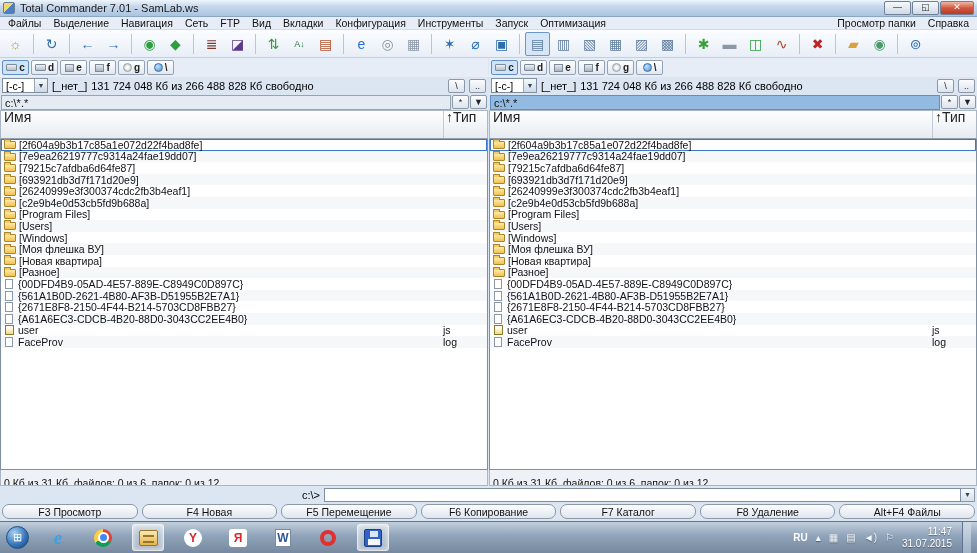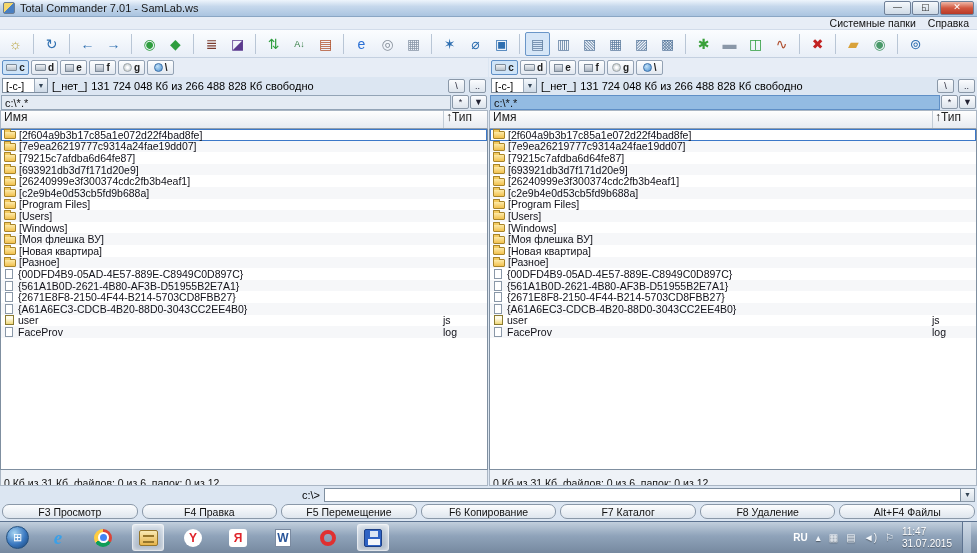--- a/index.html
+++ b/index.html
@@ -60,22 +60,22 @@
   .dinfo-text { white-space:nowrap; overflow:hidden; }
   .smallbtn { width:17px; height:14px; border:1px solid #8a98a8; border-radius:2px; font-size:9px;
     line-height:12px; text-align:center; background:linear-gradient(#fbfcfe,#dde4ec); color:#223; }
   .driveinfo .spacer { flex:1; }
 
   .pathrow { height:16px; flex:none; display:flex; align-items:center; gap:1px; background:#dce6f2; padding:0 1px; }
   .pathbox { flex:1; height:15px; border:1px solid #93a4b6; background:#e4ebf3; font-size:11px;
     padding:1px 3px; color:#111; }
   .pathbox.active { background:#93bbe2; border-color:#5f8fc6; }
 
-  .cols { height:19px; flex:none; display:flex; border:1px solid #aab6c4; border-bottom-color:#93a0ae;
-    background:linear-gradient(#fefefe,#e7ebf1); font-size:12px; color:#222; }
+  .cols { height:29px; flex:none; display:flex; border:1px solid #aab6c4; border-bottom-color:#93a0ae;
+    background:linear-gradient(#fefefe,#e7ebf1); font-size:14px; color:#222; }
   .col-name { flex:1; padding:0 3px; line-height:12px; }
   .col-type { width:44px; border-left:1px solid #c2ccd6; padding:0 2px; line-height:12px; }
 
   .filelist { flex:1; min-height:0; background:#fff; border:1px solid #7f8fa0; border-top:none; overflow:hidden; }
   .frow { height:11.6px; display:flex; align-items:center; font-size:10.5px; padding-left:2px; color:#101018; }
   .frow:nth-child(even) { background:#f6f7f9; }
   .frow.cursor { box-shadow:inset 0 0 0 1px #3c78c8; }
   .fname { flex:1; white-space:nowrap; overflow:hidden; }
   .ftype { width:44px; flex:none; white-space:nowrap; }
   .ic-folder { width:12px; height:8px; flex:none; margin:1px 3px 0 1px; position:relative;
@@ -127,42 +127,55 @@
   .ico-word { width:16px; height:18px; background:#fff; border:1px solid #7a8aa0; color:#2b579a; font-weight:bold;
     font-size:12px; display:flex; align-items:center; justify-content:center; }
   .ico-opera { width:16px; height:16px; border-radius:50%; border:4px solid #e03030; }
   .ico-floppy { width:18px; height:18px; background:#2f63c4; border:1px solid #1c3f86; border-radius:2px; position:relative; }
   .ico-floppy::before { content:""; position:absolute; top:1px; left:5px; width:8px; height:6px; background:#dce6f4; }
   .ico-floppy::after { content:""; position:absolute; bottom:1px; left:3px; width:12px; height:6px; background:#f4f6fa; }
 
   .tray { margin-left:auto; display:flex; align-items:center; gap:8px; color:#fff; }
   .tray-lang { font-size:10px; font-weight:bold; color:#fff; }
   .tray-ico { font-size:10px; color:#f4f8fc; text-shadow:0 1px 1px rgba(0,0,0,.4); }
-  .clock { font-size:10px; line-height:1.15; color:#fff; text-shadow:0 1px 1px rgba(0,0,0,.4); }
+  .clock { text-align:right; font-size:10px; line-height:1.15; color:#fff; text-shadow:0 1px 1px rgba(0,0,0,.4); }
   .showdesk { width:9px; height:32px; margin-left:2px; border-left:1px solid #5d7390;
     background:linear-gradient(#cfdae6,#9fb2c6); }
 </style>
 </head>
 <body>
 
 <div class="app">
 
   <div class="titlebar">
     <span class="title-icon"></span>
     <span class="title-text">Total Commander 7.01 - SamLab.ws</span>
     <span class="wincontrols">
       <span class="winbtn">—</span>
       <span class="winbtn">◱</span>
       <span class="winbtn close">✕</span>
     </span>
   </div>
 
   <div class="menubar">
+    <span id="menu-left" style="display:flex">
+        <span class="menu-item">Файлы</span>
+        <span class="menu-item">Выделение</span>
+        <span class="menu-item">Навигация</span>
+        <span class="menu-item">Сеть</span>
+        <span class="menu-item">FTP</span>
+        <span class="menu-item">Вид</span>
+        <span class="menu-item">Вкладки</span>
+        <span class="menu-item">Конфигурация</span>
+        <span class="menu-item">Инструменты</span>
+        <span class="menu-item">Запуск</span>
+        <span class="menu-item">Оптимизация</span>
+      </span>
     <span id="menu-right" class="menu-right">
-        <span class="menu-item">Системные папки</span>
+        <span class="menu-item">Просмотр папки</span>
         <span class="menu-item">Справка</span>
       </span>
   </div>
 
   <div class="toolbar" id="toolbar">
       <span class="tb-btn">
         <span class="tb-glyph" style="color: rgb(184, 162, 58);">☼</span>
       </span>
       <span class="tb-sep"></span>
       <span class="tb-btn">
@@ -554,21 +567,21 @@
     </div>
 
   <div class="cmdline">
     <span class="cmd-label">c:\&gt;</span>
     <input class="cmd-input" value="" style="">
     <span class="cmd-drop">▼</span>
   </div>
 
   <div class="fkeys" id="fkeys">
       <span class="fkey">F3 Просмотр</span>
-      <span class="fkey">F4 Правка</span>
+      <span class="fkey">F4 Новая</span>
       <span class="fkey">F5 Перемещение</span>
       <span class="fkey">F6 Копирование</span>
       <span class="fkey">F7 Каталог</span>
       <span class="fkey">F8 Удаление</span>
       <span class="fkey">Alt+F4 Файлы</span>
     </div>
 
   <div class="taskbar" id="taskbar">
       <span class="ico-start">⊞</span>
       <span class="tbapp">

